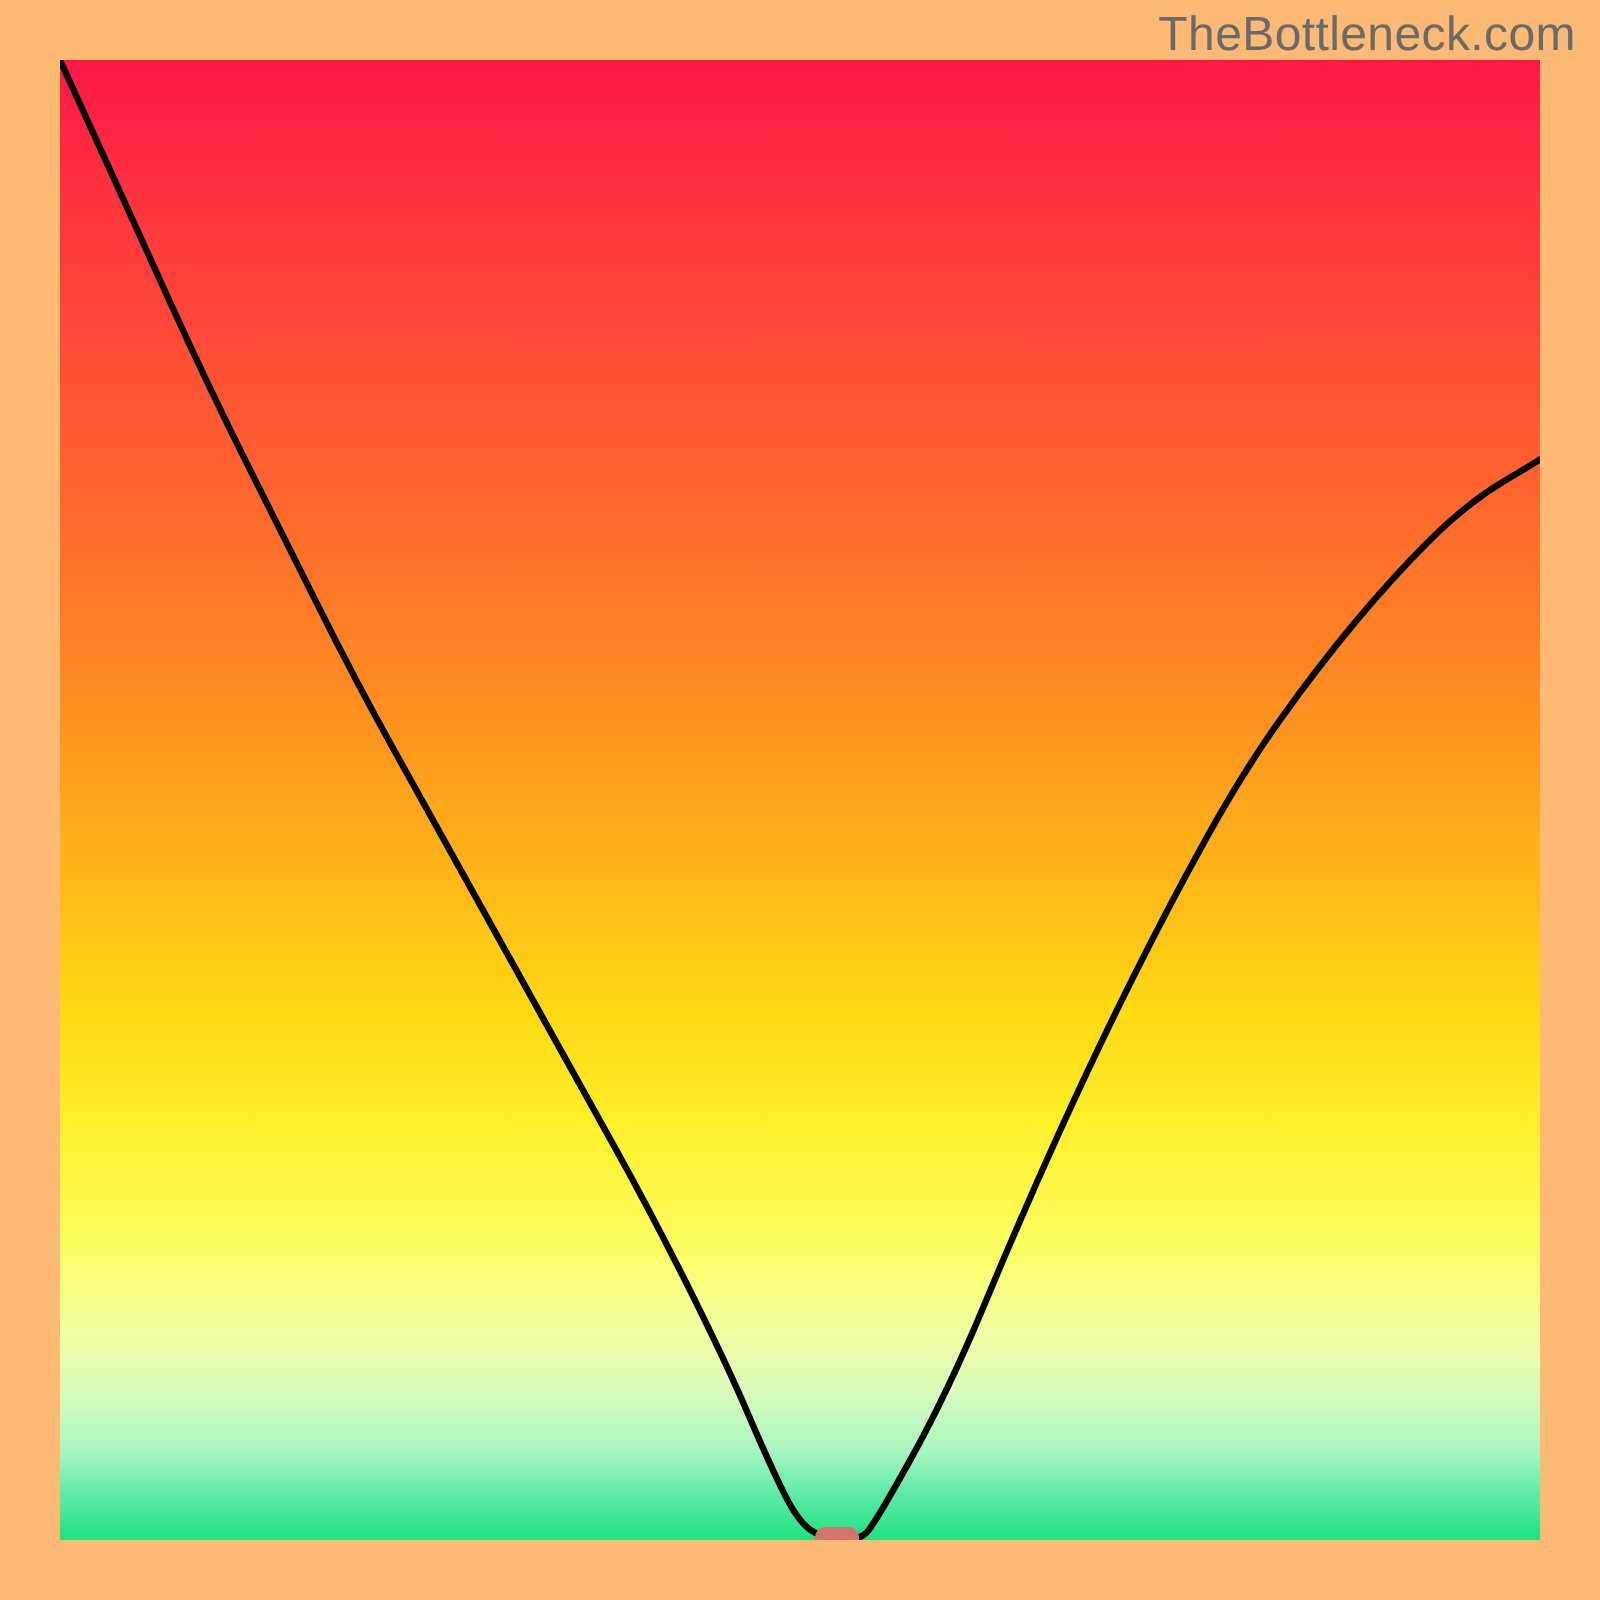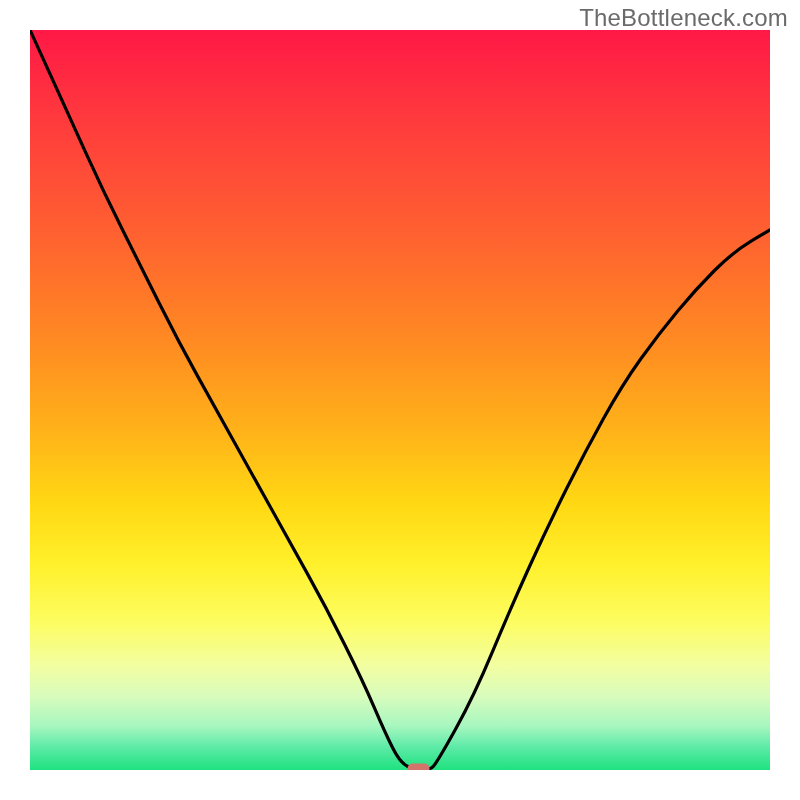--- a/index.html
+++ b/index.html
@@ -7,21 +7,21 @@
     padding: 0;
     width: 800px;
     height: 800px;
     background: #000;
     overflow: hidden;
   }
   .frame {
     position: relative;
     width: 800px;
     height: 800px;
-    background: #ffffff;
+    background: #fdba74;
   }
   .watermark {
     position: absolute;
     top: 4px;
     right: 12px;
     font-family: Arial, Helvetica, sans-serif;
     font-size: 24px;
     font-weight: 500;
     color: #6a6a6a;
     letter-spacing: 0.2px;

